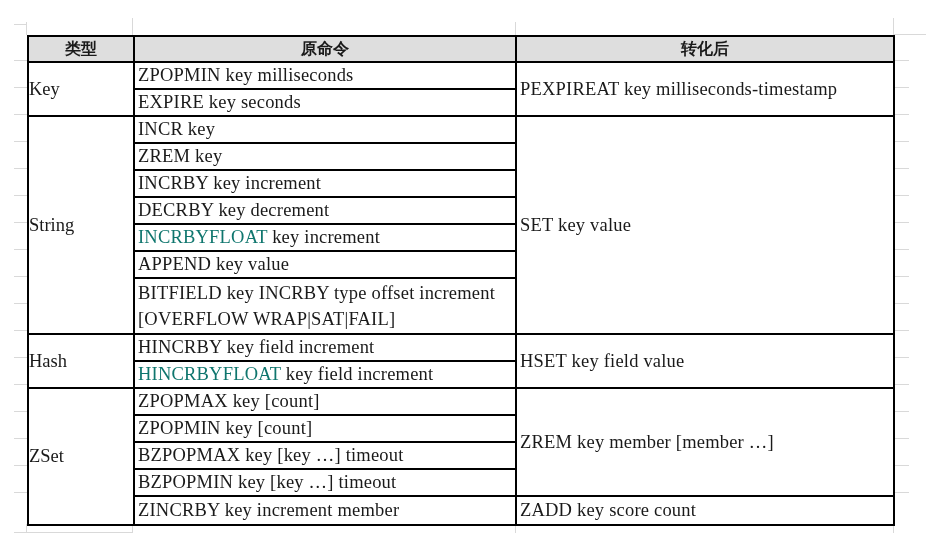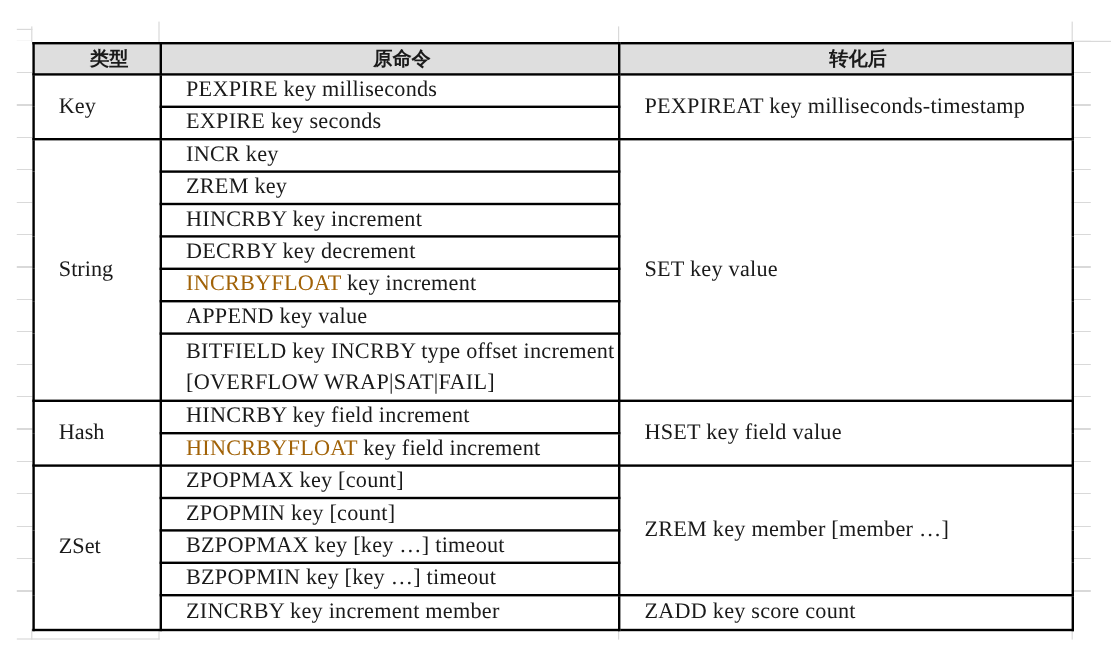--- a/index.html
+++ b/index.html
@@ -37,21 +37,20 @@
     top: 35px;
     width: 866px;
     border-collapse: collapse;
     table-layout: fixed;
   }
   table.cmdmap th, table.cmdmap td {
     border: 2px solid #000000;
     vertical-align: middle;
     overflow: hidden;
     white-space: nowrap;
-    padding-left: 20px;
   }
   table.cmdmap th {
     background: #dedede;
     font-weight: bold;
     font-size: 16px;
     text-align: center;
     font-family: "Liberation Sans", "DejaVu Sans", sans-serif;
   }
   tr.hdr      { height: 26px; }
   tr.r        { height: 27px; }
@@ -61,21 +60,21 @@
     font-size: 18.5px;
   }
   td.cmd, td.res {
     font-size: 18.5px;
     letter-spacing: 0.2px;
     padding: 0 3px;
     text-align: left;
   }
   td.cmd.two { white-space: normal; }
   td.cmd.two div { line-height: 26px; white-space: nowrap; }
-  .green { color: #a16207; }
+  .green { color: #0f766e; }
 </style>
 </head>
 <body>
 
 <div class="sheet">
 
   <div class="gridline stub-h" style="left:14px; top:24px; width:13px;"></div>
   <div class="gridline stub-h" style="left:893px; top:34px; width:33px;"></div>
   <div class="tickstrip left"></div>
   <div class="tickstrip right"></div>
@@ -98,37 +97,37 @@
 
     <tbody>
         <tr class="hdr">
       <th>类型</th>
       <th>原命令</th>
       <th>转化后</th>
     </tr>
 
     <tr class="r">
       <td class="type" rowspan="2">Key</td>
-      <td class="cmd">PEXPIRE key milliseconds</td>
+      <td class="cmd">ZPOPMIN key milliseconds</td>
       <td class="res" rowspan="2">PEXPIREAT key milliseconds-timestamp</td>
     </tr>
     <tr class="r">
       <td class="cmd">EXPIRE key seconds</td>
     </tr>
 
     <tr class="r">
       <td class="type" rowspan="7">String</td>
       <td class="cmd">INCR key</td>
       <td class="res" rowspan="7">SET key value</td>
     </tr>
     <tr class="r">
       <td class="cmd">ZREM key</td>
     </tr>
     <tr class="r">
-      <td class="cmd">HINCRBY key increment</td>
+      <td class="cmd">INCRBY key increment</td>
     </tr>
     <tr class="r">
       <td class="cmd">DECRBY key decrement</td>
     </tr>
     <tr class="r">
       <td class="cmd">
         <span class="green">INCRBYFLOAT</span><span> key increment</span>
       </td>
     </tr>
     <tr class="r">

